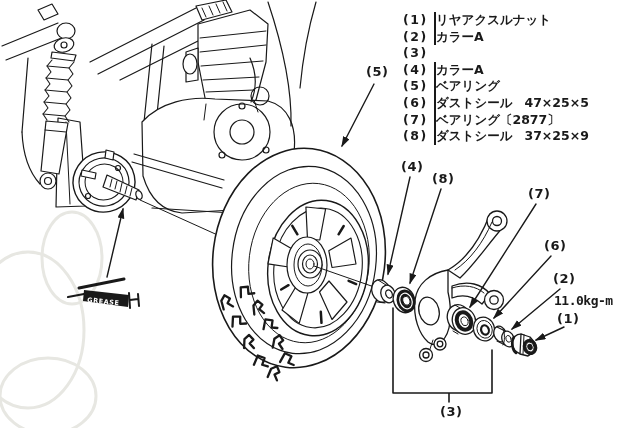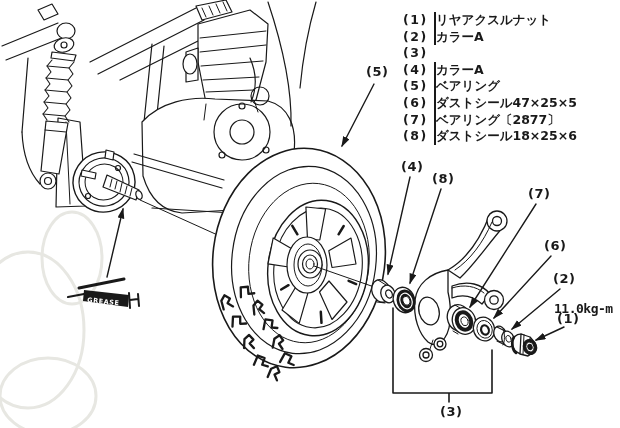--- a/index.html
+++ b/index.html
@@ -11,29 +11,29 @@
   .lineart path,.lineart ellipse,.lineart circle,.lineart line,.lineart polyline{
     vector-effect:non-scaling-stroke;
   }
   .parts-list{
     position:absolute;left:403px;top:12px;
     font-size:12.5px;font-weight:700;line-height:16.6px;white-space:nowrap;
   }
   .pl-row{display:flex;height:16.6px;align-items:center;}
   .pl-num{width:31px;letter-spacing:1.5px;flex:0 0 auto;}
   .pl-body{border-left:2.5px solid #191919;display:flex;align-items:flex-start;}
-  .pl-size{}
+  .pl-size{margin-left:12px;}
   .callout{
     position:absolute;font-size:13px;font-weight:700;letter-spacing:0.5px;
     white-space:nowrap;
   }
   .torque{
     position:absolute;left:554px;top:293px;
     font-family:"DejaVu Sans Mono",monospace;font-size:13px;font-weight:700;
-    white-space:nowrap;letter-spacing:-0.5px;margin-top:8px;
+    white-space:nowrap;letter-spacing:-0.5px;
   }
   .grease-text{
     font-family:"DejaVu Sans",sans-serif;font-weight:700;
   }
 </style>
 </head>
 <body>
 
 <div class="stage">
 
@@ -298,21 +298,21 @@
       <span class="pl-num">(7)</span>
       <span class="pl-body">
           <span>ベアリング〔2877〕</span>
           <span class="pl-size"></span>
         </span>
     </div>
     <div class="pl-row">
       <span class="pl-num">(8)</span>
       <span class="pl-body">
           <span>ダストシール</span>
-          <span class="pl-size">18×25×6</span>
+          <span class="pl-size">37×25×9</span>
         </span>
     </div>
   </div>
 
   <div class="callout" style="left:366px;top:64px">(5)</div>
   <div class="callout" style="left:401px;top:159px">(4)</div>
   <div class="callout" style="left:432px;top:171px">(8)</div>
   <div class="callout" style="left:528px;top:186px">(7)</div>
   <div class="callout" style="left:544px;top:238px">(6)</div>
   <div class="callout" style="left:553px;top:271px">(2)</div>

